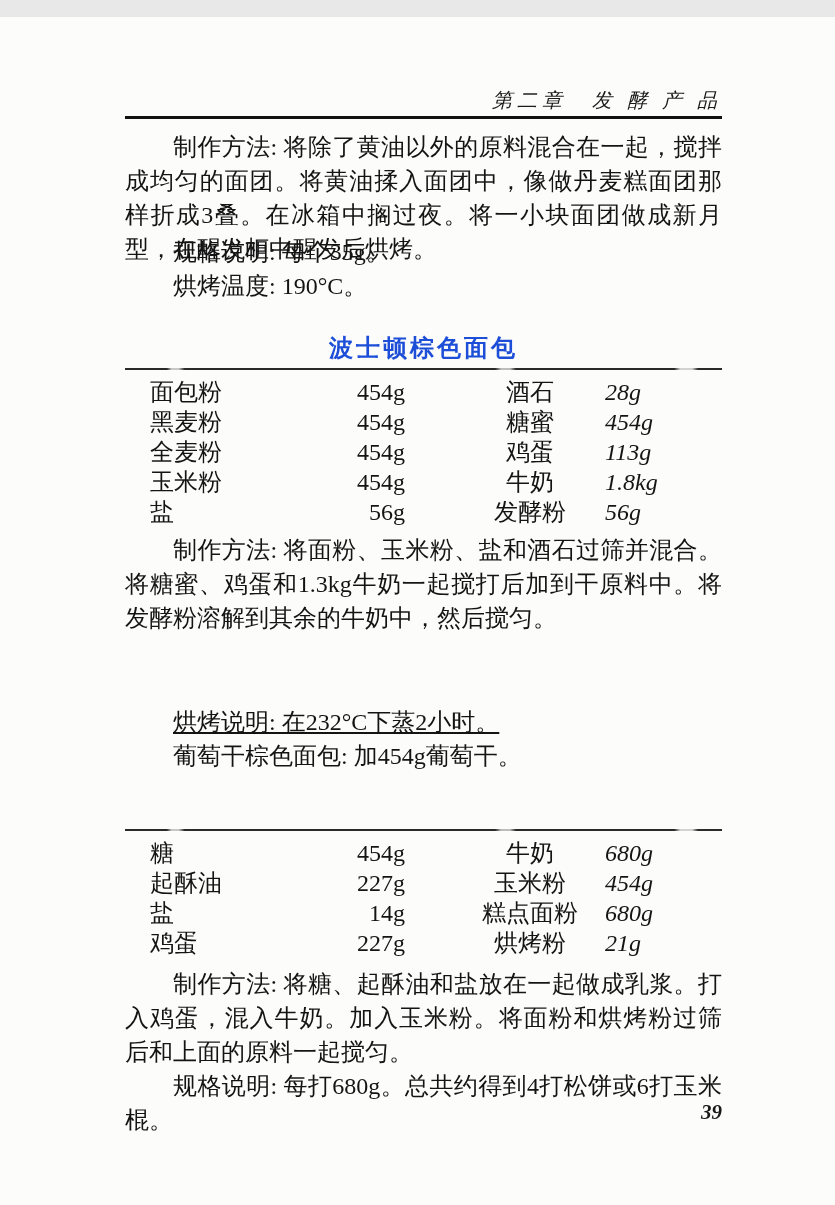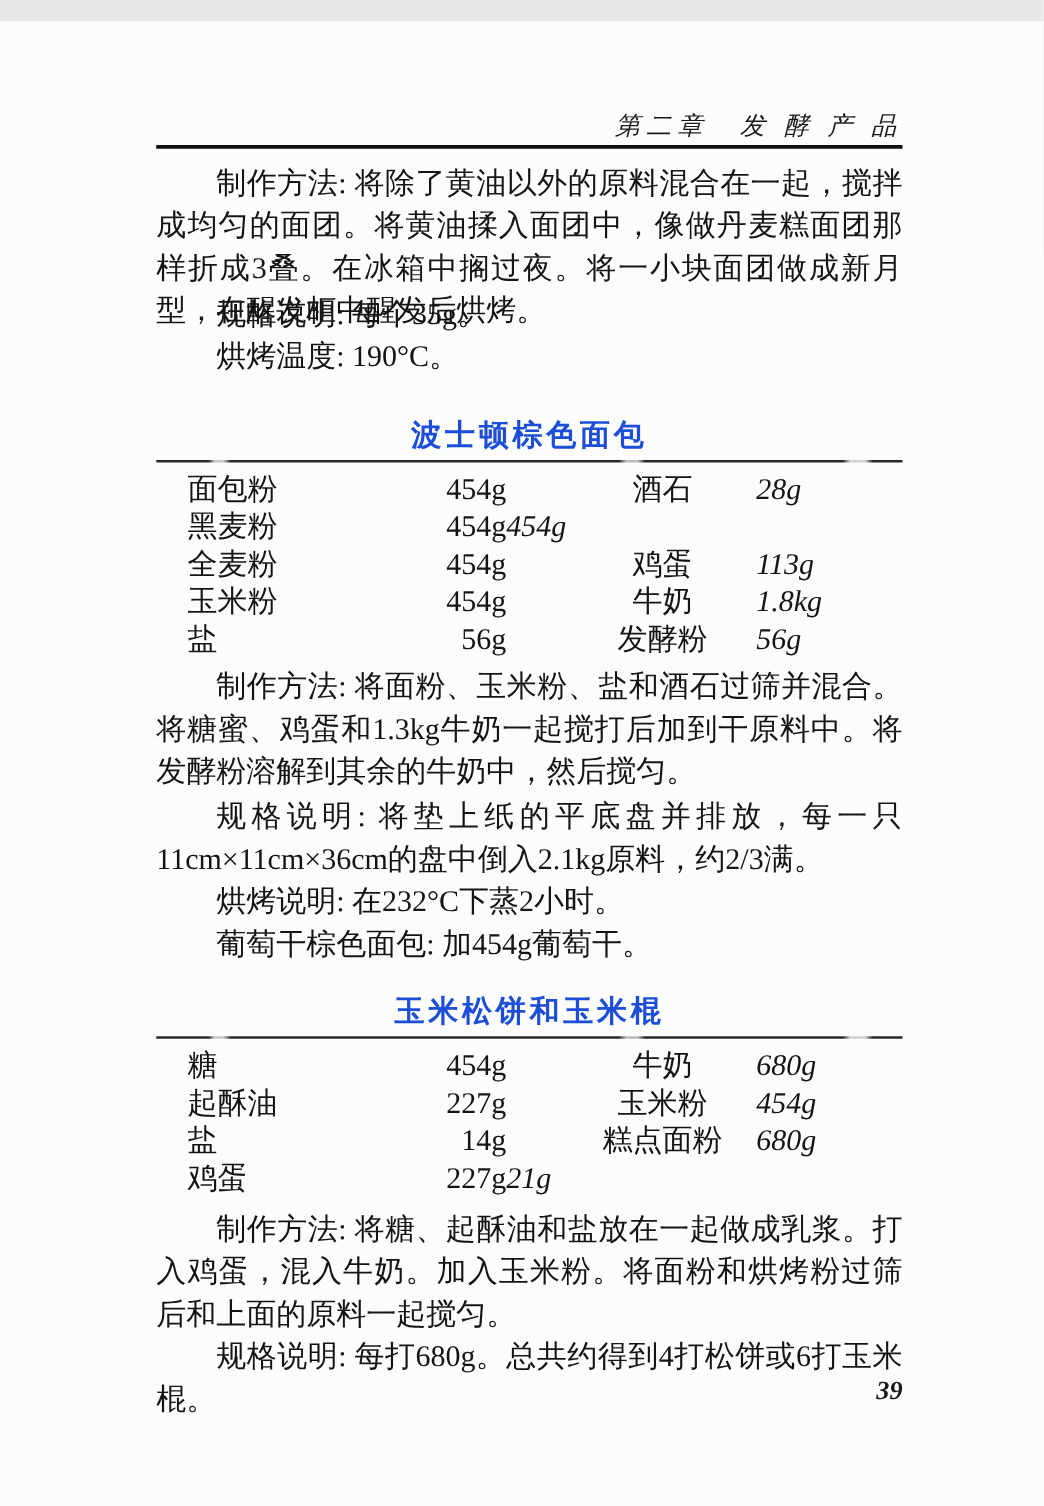--- a/index.html
+++ b/index.html
@@ -86,20 +86,21 @@
   <div class="ing-table abs" style="top:360px;">
     <div class="ing-row">
       <span class="ing-name1">面包粉</span>
       <span class="ing-amt1">454g</span>
       <span class="ing-name2">酒石</span>
       <span class="ing-amt2">28g</span>
     </div>
     <div class="ing-row">
       <span class="ing-name1">黑麦粉</span>
       <span class="ing-amt1">454g</span>
+      <span class="ing-name2">糖蜜</span>
       <span class="ing-amt2">454g</span>
     </div>
     <div class="ing-row">
       <span class="ing-name1">全麦粉</span>
       <span class="ing-amt1">454g</span>
       <span class="ing-name2">鸡蛋</span>
       <span class="ing-amt2">113g</span>
     </div>
     <div class="ing-row">
       <span class="ing-name1">玉米粉</span>
@@ -109,25 +110,23 @@
     </div>
     <div class="ing-row">
       <span class="ing-name1">盐</span>
       <span class="ing-amt1">56g</span>
       <span class="ing-name2">发酵粉</span>
       <span class="ing-amt2">56g</span>
     </div>
   </div>
 
   <p class="para indent abs" style="top:516px;">制作方法: 将面粉、玉米粉、盐和酒石过筛并混合。将糖蜜、鸡蛋和1.3kg牛奶一起搅打后加到干原料中。将发酵粉溶解到其余的牛奶中，然后搅匀。</p>
-  <p class="para indent abs" style="top:620px;">规格说明: 将垫上纸的平底盘并排放，每一只11cm×11cm×36cm的盘中倒入2.1kg原料，约2/3满。</p>
-  <p class="para indent abs" style="top:688px;">烘烤说明: 在232°C下蒸2小时。</p>
+  <p class="para indent abs" style="top:688px;text-decoration:underline;">烘烤说明: 在232°C下蒸2小时。</p>
   <p class="para indent abs" style="top:722px;">葡萄干棕色面包: 加454g葡萄干。</p>
 
-  <h2 class="recipe-title abs" style="top:776px;">玉米松饼和玉米棍</h2>
   <div class="table-rule" style="top:812px;"></div>
 
   <div class="ing-table abs" style="top:821px;">
     <div class="ing-row">
       <span class="ing-name1">糖</span>
       <span class="ing-amt1">454g</span>
       <span class="ing-name2">牛奶</span>
       <span class="ing-amt2">680g</span>
     </div>
     <div class="ing-row">
@@ -138,20 +137,21 @@
     </div>
     <div class="ing-row">
       <span class="ing-name1">盐</span>
       <span class="ing-amt1">14g</span>
       <span class="ing-name2">糕点面粉</span>
       <span class="ing-amt2">680g</span>
     </div>
     <div class="ing-row">
       <span class="ing-name1">鸡蛋</span>
       <span class="ing-amt1">227g</span>
+      <span class="ing-name2">烘烤粉</span>
       <span class="ing-amt2">21g</span>
     </div>
   </div>
 
   <p class="para indent abs" style="top:950px;">制作方法: 将糖、起酥油和盐放在一起做成乳浆。打入鸡蛋，混入牛奶。加入玉米粉。将面粉和烘烤粉过筛后和上面的原料一起搅匀。</p>
   <p class="para indent abs" style="top:1052px;">规格说明: 每打680g。总共约得到4打松饼或6打玉米棍。</p>
 
   <div class="page-number">39</div>
 
 </div>

